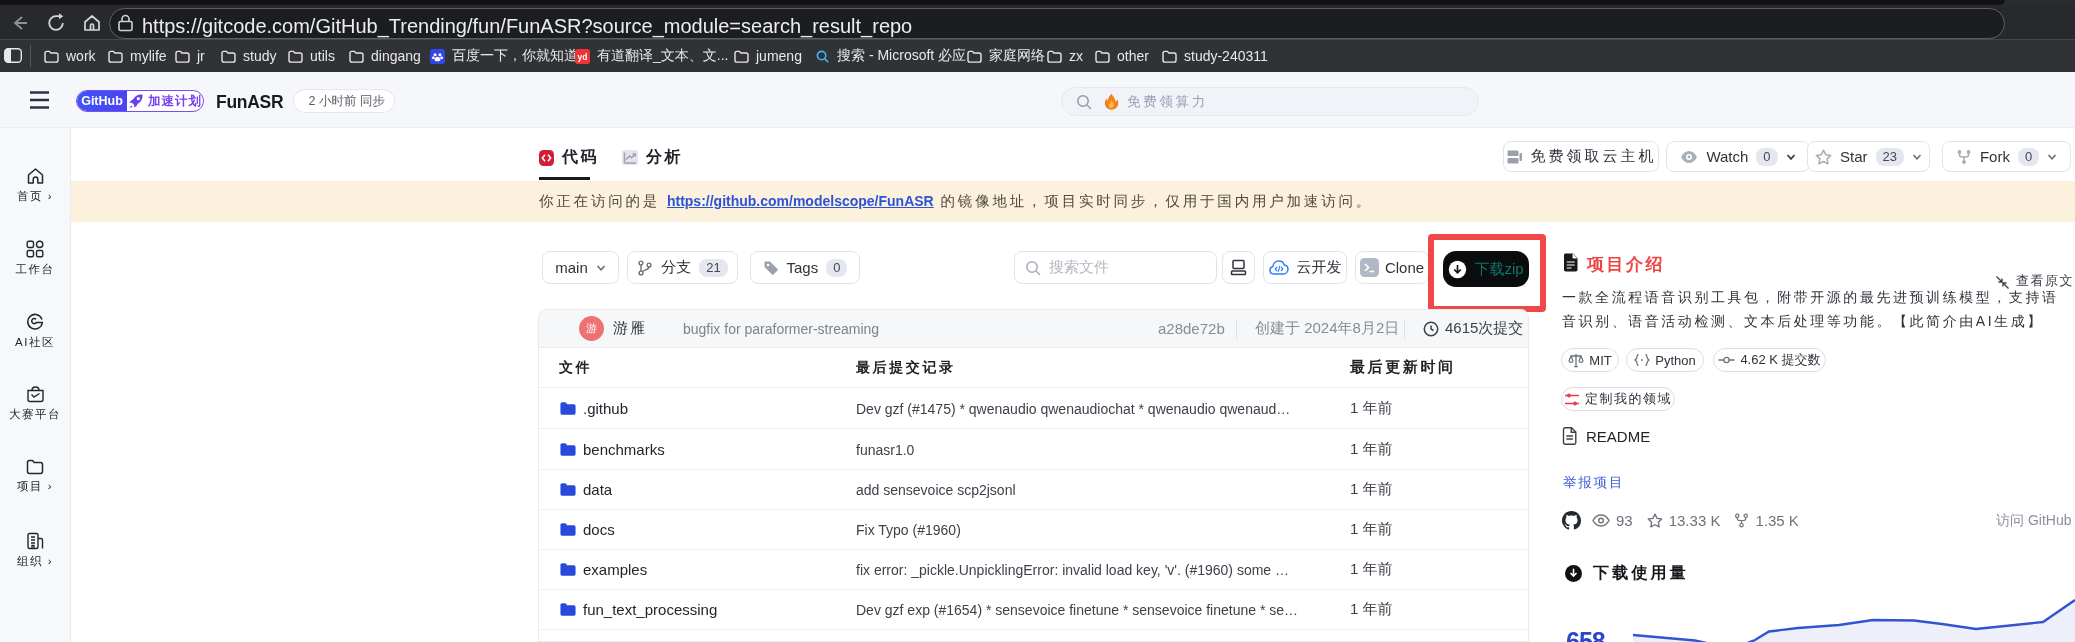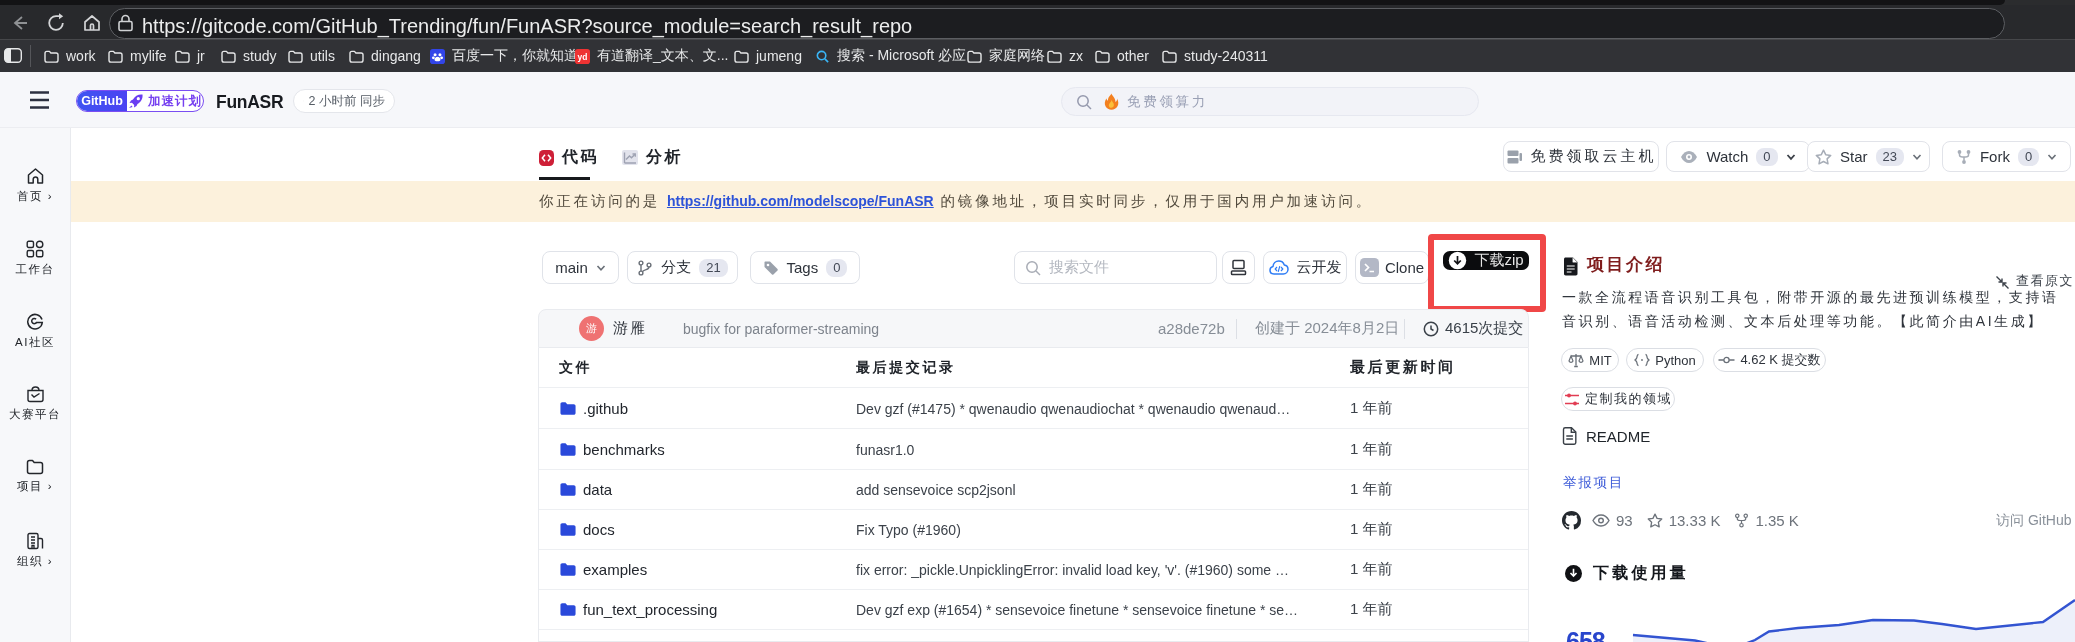--- a/index.html
+++ b/index.html
@@ -35,21 +35,21 @@
 
 .hbtn{position:absolute;top:141px;height:31px;background:#fff;border:1px solid #e1e3e9;border-radius:8px;display:flex;align-items:center;justify-content:center;gap:8px;font-size:15px;color:#2e333b}
 .cnt{background:#e5e7f0;border-radius:8px;font-size:13px;color:#434956;padding:1.5px 7px}
 .chev{width:10px;height:10px}
 
 #notice{left:71px;top:181px;width:2004px;height:41px;background:#fcf1dc;display:flex;align-items:center;font-size:14.5px;color:#50493c;letter-spacing:2.8px}
 #notice a{color:#2d53d8;font-weight:bold;text-decoration:underline;font-size:14px;letter-spacing:0}
 
 .tbtn{position:absolute;top:251px;height:33px;background:#fff;border:1px solid #e0e3e9;border-radius:8px;display:flex;align-items:center;justify-content:center;gap:8px;font-size:15px;color:#2e333b}
 #tsearch{left:1014px;top:251px;width:203px;height:33px;border:1px solid #e0e3e9;border-radius:8px;display:flex;align-items:center;gap:8px;padding:0 10px;color:#b4b8c0;font-size:15px;background:#fff}
-#zipbtn{left:1443px;top:251px;width:86px;height:19px;background:#0b0c0e;border-radius:7px;display:flex;align-items:center;justify-content:center;gap:7px;color:#e5e5e5;font-size:15px}
+#zipbtn{left:1443px;top:251px;width:86px;height:36px;background:#0b0c0e;border-radius:13px;display:flex;align-items:center;justify-content:center;gap:7px;color:#0f766e;font-size:15px}
 #redbox{left:1428px;top:234px;width:118px;height:78px;border:6px solid #f04747;border-radius:4px}
 
 #commitbar{left:538px;top:309px;width:991px;height:39px;background:#f6f7f9;border:1px solid #e9ebef;border-radius:8px 8px 0 0;display:flex;align-items:center}
 #ftable{left:538px;top:348px;width:991px;height:294px;border:1px solid #e9ebef;border-top:none;background:#fff}
 .trow{position:absolute;left:0;width:989px;height:40px;border-bottom:1px solid #edeff2;display:flex;align-items:center}
 .fname{position:absolute;left:44px;font-size:15px;color:#22262d}
 .fmsg{position:absolute;left:317px;font-size:14px;color:#3c424a;max-width:465px;white-space:nowrap;overflow:hidden}
 .fage{position:absolute;left:811px;font-size:15px;color:#3c424a}
 .fico{position:absolute;left:21px;width:16px;height:15px}
 
@@ -336,21 +336,21 @@
   <div class="trow" style="top:242px">
       <svg class="fico" viewBox="0 0 18 15">
         <path d="M0.5 2.5 C0.5 1.4 1.4 0.5 2.5 0.5 H6.2 L8.2 2.7 H15.5 C16.6 2.7 17.5 3.6 17.5 4.7 V12.5 C17.5 13.6 16.6 14.5 15.5 14.5 H2.5 C1.4 14.5 0.5 13.6 0.5 12.5 Z" fill="#2a49da"></path>
       </svg>
       <span class="fname">fun_text_processing</span>
       <span class="fmsg">Dev gzf exp (#1654) * sensevoice finetune * sensevoice finetune * se…</span>
       <span class="fage">1 年前</span>
     </div>
 </div>
 
-<div class="rp" style="left:1562px;top:253px;display:flex;align-items:flex-end;gap:8px;font-size:17px;font-weight:bold;color:#7f1d1d;letter-spacing:2.5px"><svg width="17" height="19" viewBox="0 0 17 19">
+<div class="rp" style="left:1562px;top:253px;display:flex;align-items:flex-start;gap:8px;font-size:17px;font-weight:bold;color:#ef4444;letter-spacing:2.5px"><svg width="17" height="19" viewBox="0 0 17 19">
       <path d="M2 2.2 C2 1.3 2.7 0.6 3.6 0.6 H11 L15.5 5 V16.8 C15.5 17.7 14.8 18.4 13.9 18.4 H3.6 C2.7 18.4 2 17.7 2 16.8 Z" fill="#17191d"></path>
       <path d="M10.8 0.8 V5.2 H15.2" fill="#fff" stroke="#fff" stroke-width="0.4"></path>
       <path d="M4.8 9 H12.7 M4.8 12 H12.7 M4.8 15 H9.5" stroke="#fff" stroke-width="1.2"></path>
     </svg>项目介绍</div>
 <div class="rp" style="left:1995px;top:272px;display:flex;align-items:flex-end;gap:6px;font-size:13px;color:#3c424a;letter-spacing:1.5px"><svg width="15" height="15" viewBox="0 0 15 15">
       <path d="M1.5 1.5 L7 7 M7 3.5 V7 H3.5" stroke="#3c424a" stroke-width="1.4" fill="none"></path>
       <path d="M13.5 13.5 L8 8 M8 11.5 V8 H11.5" stroke="#3c424a" stroke-width="1.4" fill="none"></path>
     </svg>查看原文</div>
 <div class="rp" style="left:1562px;top:286px;width:505px;font-size:14px;letter-spacing:2.55px;line-height:23.5px;color:#30353c">一款全流程语音识别工具包，附带开源的最先进预训练模型，支持语音识别、语音活动检测、文本后处理等功能。【此简介由AI生成】</div>
 <div class="pill" style="left:1561px;top:348px;width:58px"><svg width="16" height="15" viewBox="0 0 16 15">

